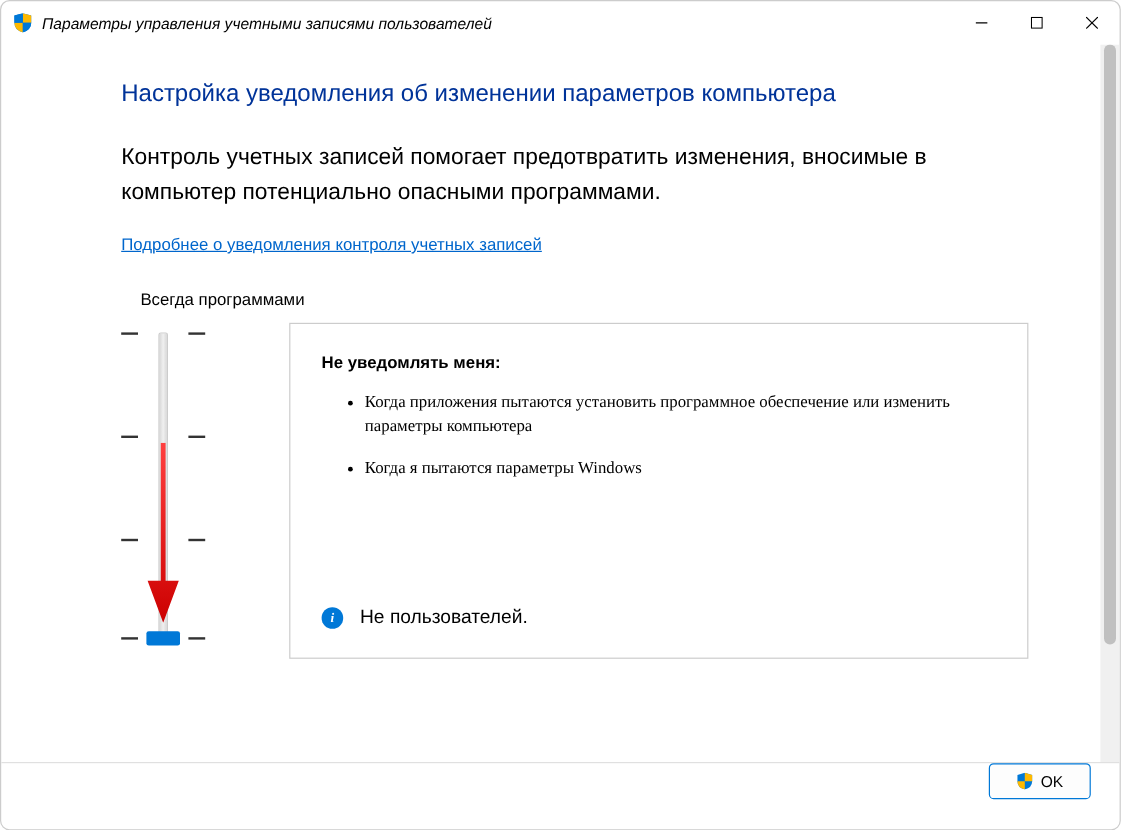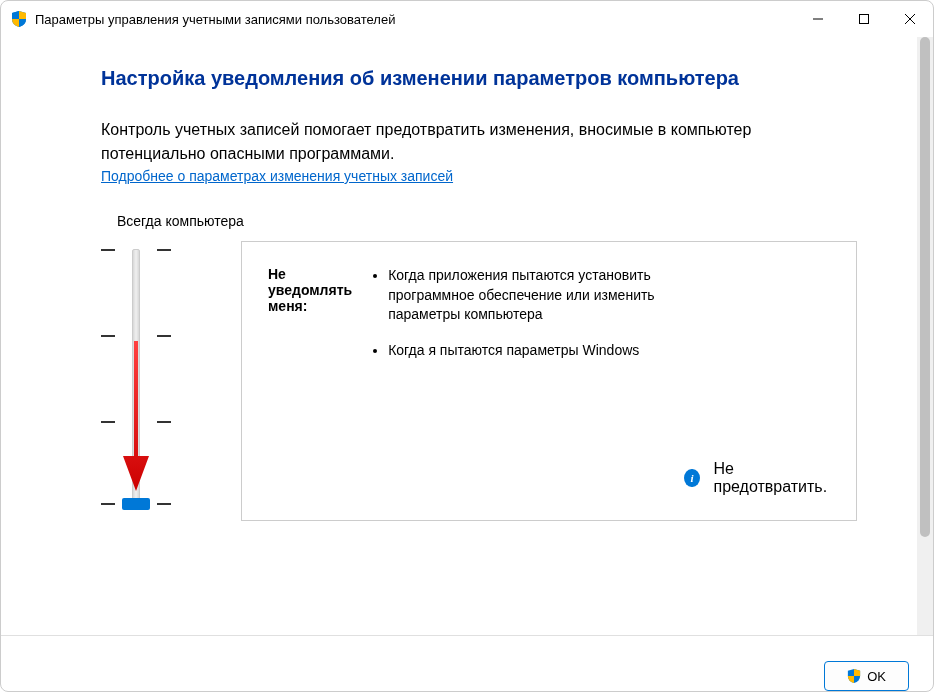--- a/index.html
+++ b/index.html
@@ -27,20 +27,21 @@
     }
     .titlebar .shield {
       width: 16px;
       height: 16px;
       margin-right: 8px;
     }
     .titlebar .title-text {
       font-size: 13px;
       color: #000;
       flex: 1;
+      font-style: italic;
     }
     .window-controls {
       display: flex;
       height: 100%;
     }
     .window-controls .ctrl {
       width: 46px;
       height: 100%;
       display: flex;
       align-items: center;
@@ -69,28 +70,28 @@
       top: 0;
       left: 3px;
       width: 10px;
       height: 500px;
       background: #c0c0c0;
       border-radius: 5px;
     }
     .heading {
       color: #003399;
       font-size: 20px;
-      font-weight: 700;
+      font-weight: 400;
       margin-bottom: 28px;
     }
     .description {
-      font-size: 16px;
+      font-size: 19px;
       color: #000;
       line-height: 1.5;
-      margin-bottom: 1px;
+      margin-bottom: 20px;
     }
     .link {
       color: #0066cc;
       text-decoration: underline;
       font-size: 14px;
       display: inline-block;
     }
     .slider-label-top {
       font-size: 14px;
       color: #000;
@@ -153,34 +154,36 @@
       width: 30px;
       height: 150px;
       pointer-events: none;
     }
     .info-box {
       flex: 1;
       border: 1px solid #ccc;
       padding: 24px 26px;
       min-height: 280px;
       display: flex;
+      flex-direction: column;
     }
     .info-title {
       font-size: 14px;
       font-weight: 600;
       margin-bottom: 16px;
     }
     .info-list {
       list-style: disc;
       padding-left: 36px;
     }
     .info-list li {
       font-size: 14px;
       margin-bottom: 16px;
       line-height: 1.4;
+      font-family: Liberation Serif, serif;
     }
     .info-footer {
       margin-top: auto;
       display: flex;
       align-items: center;
       gap: 14px;
     }
     .info-icon {
       width: 18px;
       height: 18px;
@@ -199,21 +202,21 @@
       font-size: 14px;
       color: #000;
       margin-top: 16px;
       margin-left: -4px;
     }
     .footer {
       height: 56px;
       border-top: 1px solid #e0e0e0;
       display: flex;
       justify-content: flex-end;
-      align-items: flex-end;
+      align-items: flex-start;
       gap: 13px;
       padding-right: 24px;
       flex-shrink: 0;
     }
     .btn {
       height: 30px;
       padding: 0 22px;
       border: 1px solid #ccc;
       border-radius: 4px;
       background: #fdfdfd;
@@ -260,23 +263,23 @@
           <line x1="10" y1="0" x2="0" y2="10" stroke="#000" stroke-width="1"></line>
         </svg>
     </div>
   </div>
 </div>
 
 <div class="content-wrapper">
   <div class="content">
     <h1 class="heading">Настройка уведомления об изменении параметров компьютера</h1>
     <p class="description">Контроль учетных записей помогает предотвратить изменения, вносимые в компьютер потенциально опасными программами.</p>
-    <a href="#" class="link">Подробнее о параметрах изменения учетных записей</a>
-
-    <div class="slider-label-top">Всегда компьютера</div>
+    <a href="#" class="link">Подробнее о уведомления контроля учетных записей</a>
+
+    <div class="slider-label-top">Всегда программами</div>
 
     <div class="slider-area">
       <div class="slider-column">
         <div class="slider-track"></div>
         <div class="tick tick-0">
             <div class="dash"></div>
             <div class="dash"></div>
           </div>
         <div class="tick tick-1">
             <div class="dash"></div>
@@ -303,21 +306,21 @@
       </div>
 
       <div class="info-box">
         <div class="info-title">Не уведомлять меня:</div>
         <ul class="info-list">
           <li>Когда приложения пытаются установить программное обеспечение или изменить параметры компьютера</li>
           <li>Когда я пытаются параметры Windows</li>
         </ul>
         <div class="info-footer">
           <div class="info-icon">i</div>
-          <span>Не предотвратить.</span>
+          <span>Не пользователей.</span>
         </div>
       </div>
     </div>
 
   </div>
 
   <div class="scrollbar">
     <div class="scrollbar-thumb"></div>
   </div>
 </div>

